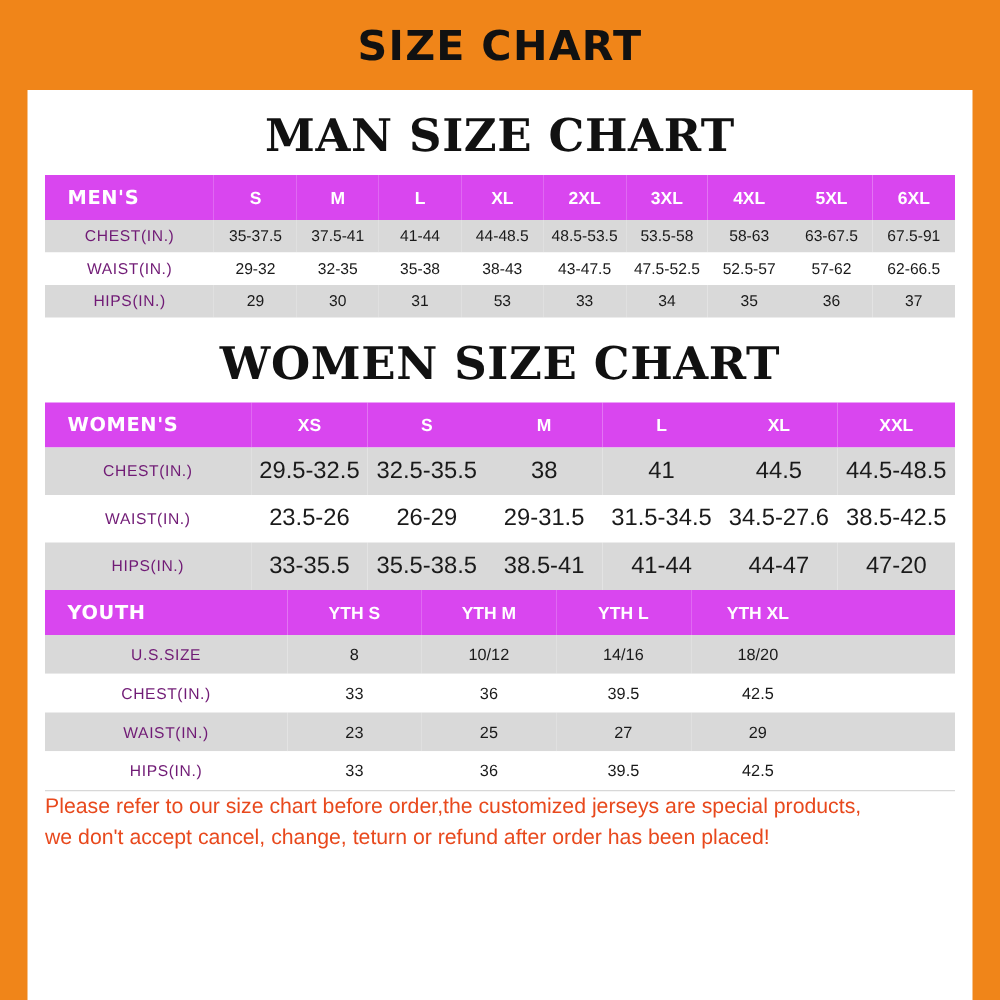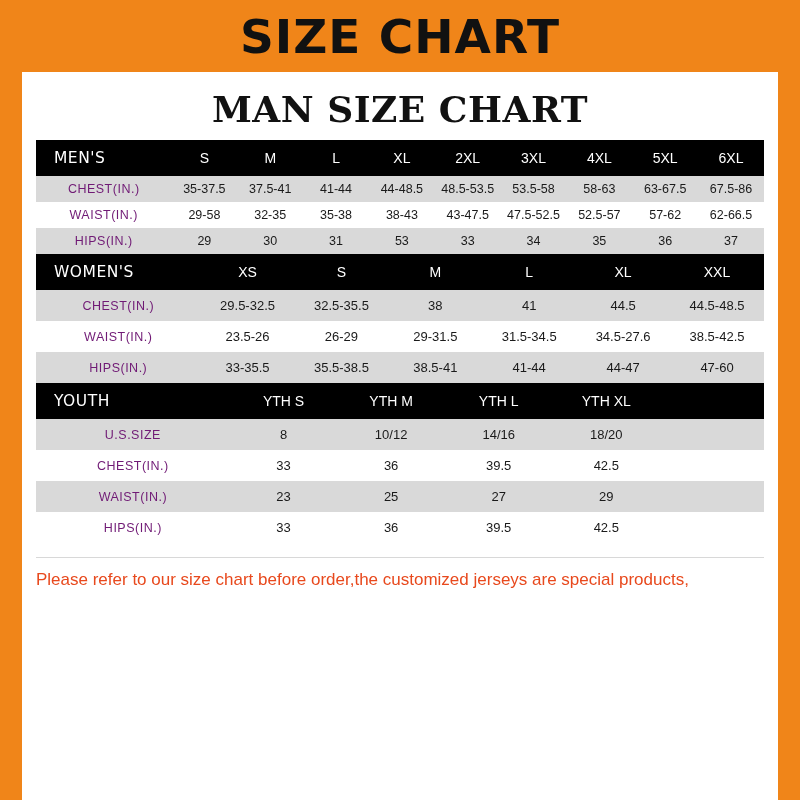--- a/index.html
+++ b/index.html
@@ -26,21 +26,21 @@
     background: #f08519;
     height: 72px;
     display: flex;
     align-items: center;
     justify-content: center;
     margin: 0 -22px;
   }
   .banner-title {
     font-family: "DejaVu Sans", sans-serif;
     font-weight: bold;
-    font-size: 47px;
+    font-size: 33px;
     letter-spacing: 1px;
     color: #111;
     line-height: 1;
   }
   .content {
     padding: 0 14px;
   }
   .section-title {
     text-align: center;
     font-family: "DejaVu Serif", serif;
@@ -56,23 +56,23 @@
     table-layout: fixed;
   }
   table.sizetable td, table.sizetable th {
     text-align: center;
     font-size: 12.5px;
     color: #1a1a1a;
     padding: 5px 1px;
     font-family: "Liberation Sans", sans-serif;
   }
   table.sizetable thead th {
-    background: #000000;
+    background: #d946ef;
     color: #fff;
-    font-weight: normal;
+    font-weight: bold;
     font-size: 14px;
     padding: 9px 1px;
   }
   table.sizetable thead th.rowhead {
     text-align: left;
     padding-left: 18px;
     font-family: "DejaVu Sans", sans-serif;
     font-size: 15.5px;
     letter-spacing: 0.5px;
   }
@@ -96,33 +96,32 @@
   .youth tbody td {
     padding: 8px 1px;
     font-size: 13px;
     margin-top: 12px;
   }
   .youth tbody td.rowlabel {
     font-size: 13px;
   }
   .women tbody td {
     padding: 8px 1px;
-    font-size: 13px;
+    font-size: 19px;
   }
   .women thead th {
     font-size: 15px;
     padding: 11px 1px;
   }
   .men tbody td {
     padding: 6px 1px;
   }
   .notice {
-    margin-top: 14px;
     border-top: 1px solid #d8d8d8;
-    padding-top: 10px;
+    padding-top: 0;
     color: #e8491d;
     font-size: 17px;
     line-height: 1.45;
     font-family: "Liberation Sans", sans-serif;
   }
   .notice div {
     white-space: nowrap;
   }
 </style>
 </head>
@@ -156,25 +155,25 @@
         <tr class="alt">
           <td class="rowlabel">CHEST(IN.)</td>
           <td>35-37.5</td>
           <td>37.5-41</td>
           <td>41-44</td>
           <td>44-48.5</td>
           <td>48.5-53.5</td>
           <td>53.5-58</td>
           <td>58-63</td>
           <td>63-67.5</td>
-          <td>67.5-86</td>
+          <td>67.5-91</td>
         </tr>
         <tr class="plain">
           <td class="rowlabel">WAIST(IN.)</td>
-          <td>29-58</td>
+          <td>29-32</td>
           <td>32-35</td>
           <td>35-38</td>
           <td>38-43</td>
           <td>43-47.5</td>
           <td>47.5-52.5</td>
           <td>52.5-57</td>
           <td>57-62</td>
           <td>62-66.5</td>
         </tr>
         <tr class="alt">
@@ -185,20 +184,21 @@
           <td>53</td>
           <td>33</td>
           <td>34</td>
           <td>35</td>
           <td>36</td>
           <td>37</td>
         </tr>
       </tbody>
     </table>
 
+    <div class="section-title">WOMEN SIZE CHART</div>
     <table class="sizetable women">
       <thead>
         <tr>
           <th class="rowhead" style="width:20%">WOMEN'S</th>
           <th>XS</th>
           <th>S</th>
           <th>M</th>
           <th>L</th>
           <th>XL</th>
           <th>XXL</th>
@@ -223,21 +223,21 @@
           <td>34.5-27.6</td>
           <td>38.5-42.5</td>
         </tr>
         <tr class="alt">
           <td class="rowlabel">HIPS(IN.)</td>
           <td>33-35.5</td>
           <td>35.5-38.5</td>
           <td>38.5-41</td>
           <td>41-44</td>
           <td>44-47</td>
-          <td>47-60</td>
+          <td>47-20</td>
         </tr>
       </tbody>
     </table>
 
     <table class="sizetable youth">
       <thead>
         <tr>
           <th class="rowhead" style="width:24%">YOUTH</th>
           <th>YTH S</th>
           <th>YTH M</th>
@@ -277,16 +277,17 @@
           <td>36</td>
           <td>39.5</td>
           <td>42.5</td>
           <td></td>
         </tr>
       </tbody>
     </table>
 
     <div class="notice">
       <div>Please refer to our size chart before order,the customized jerseys are special products,</div>
+      <div>we don't accept cancel, change, teturn or refund after order has been placed!</div>
     </div>
 
   </div>
 </div>
 
 </body></html>

